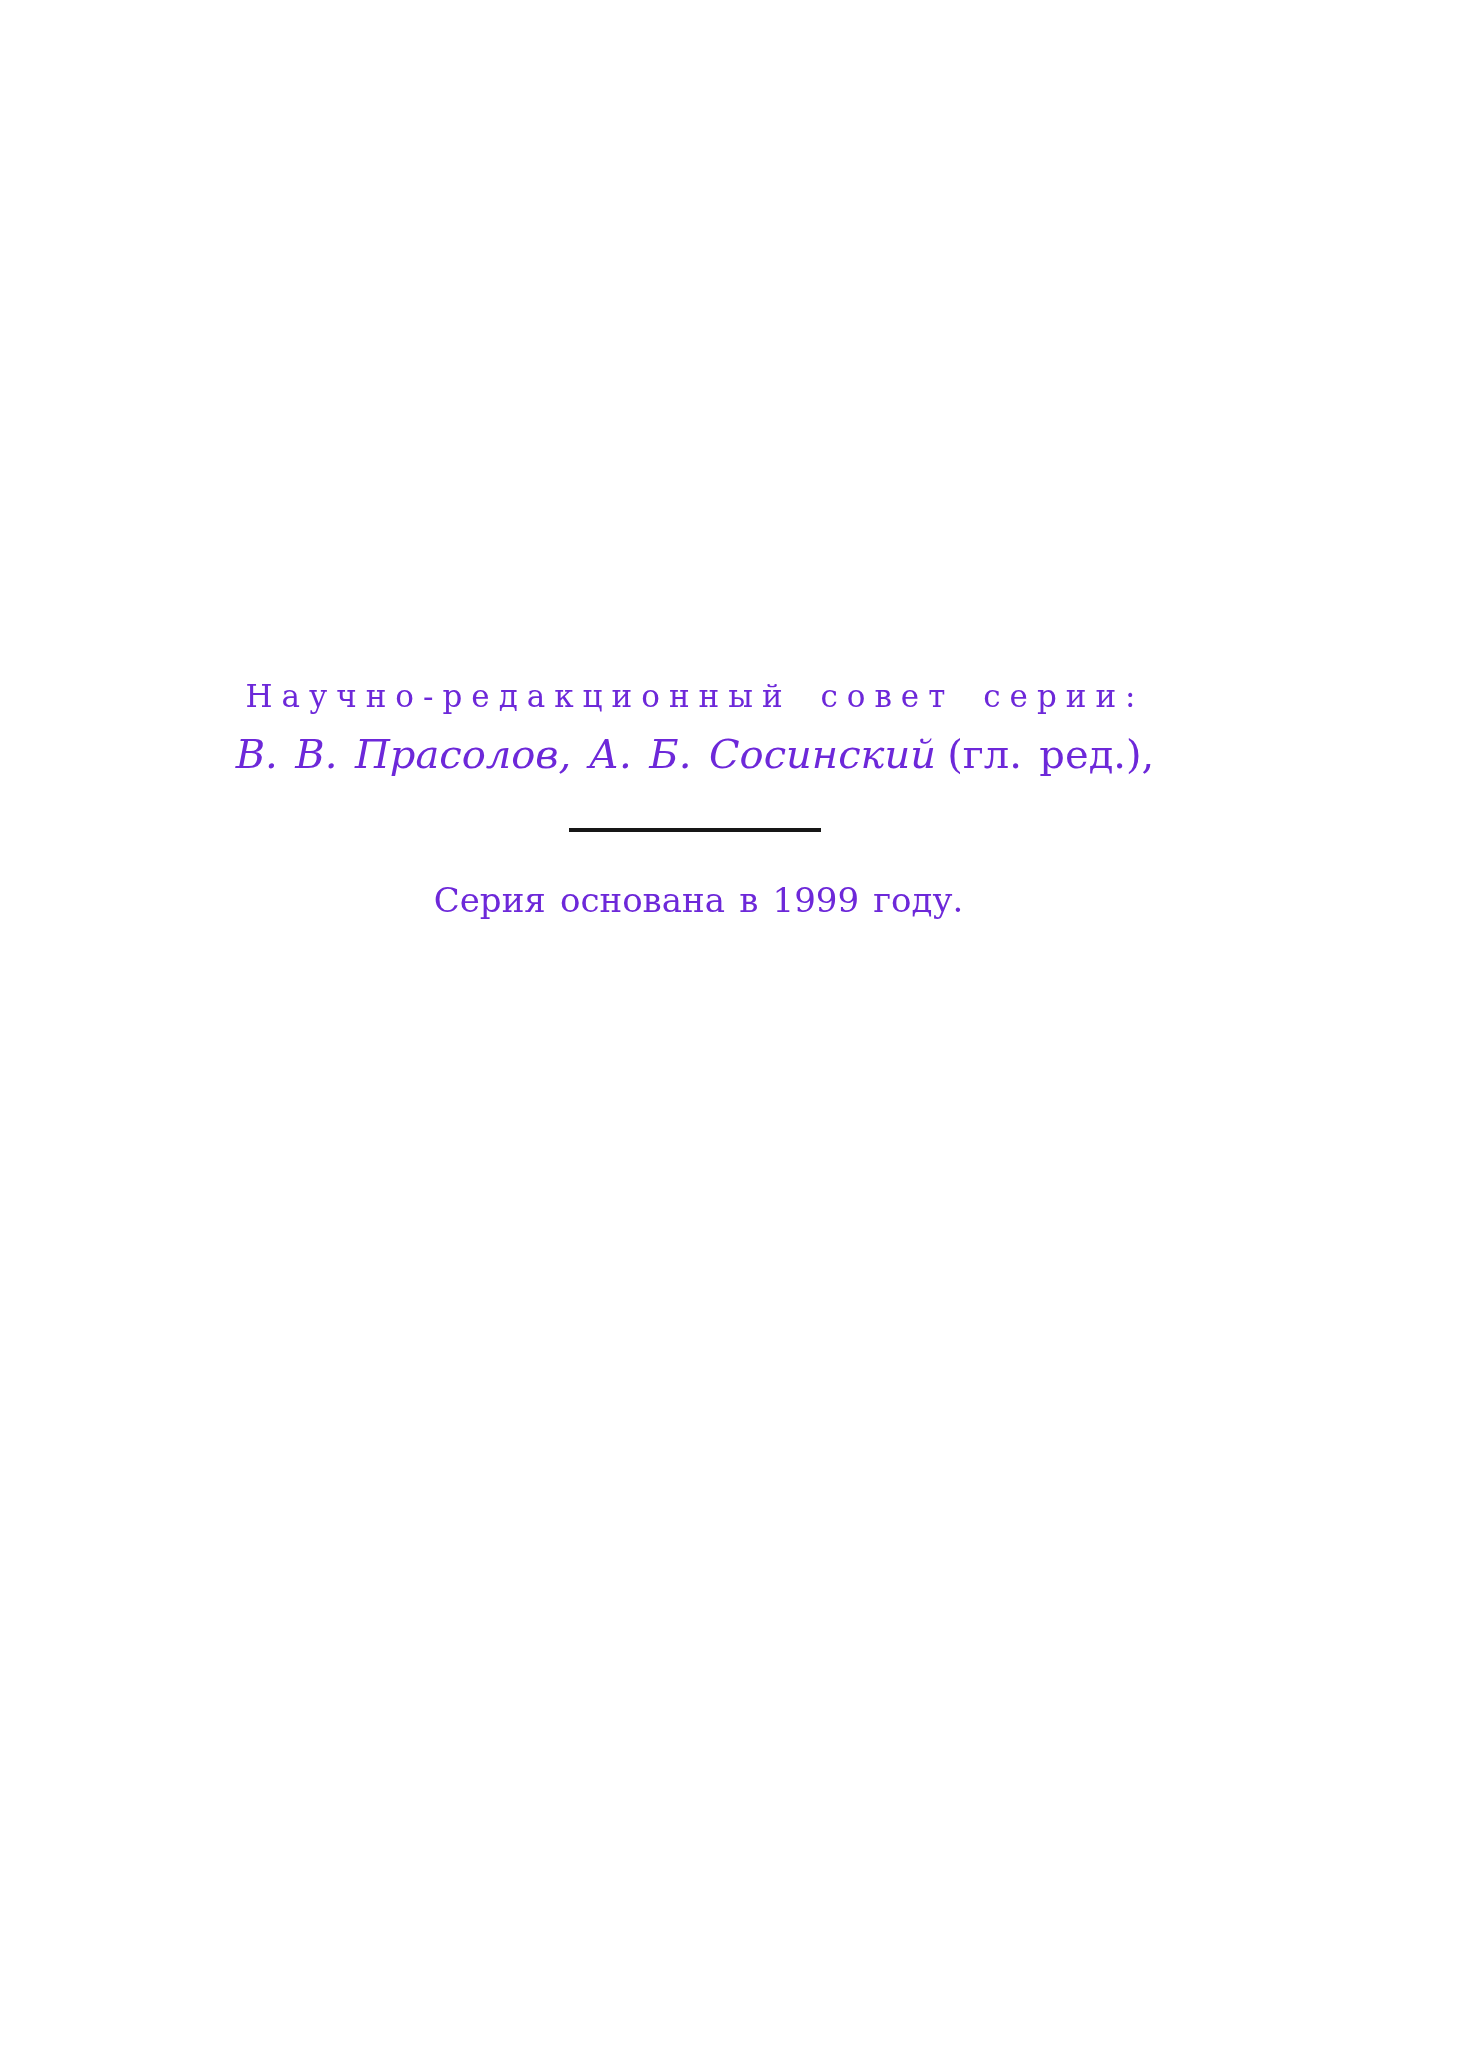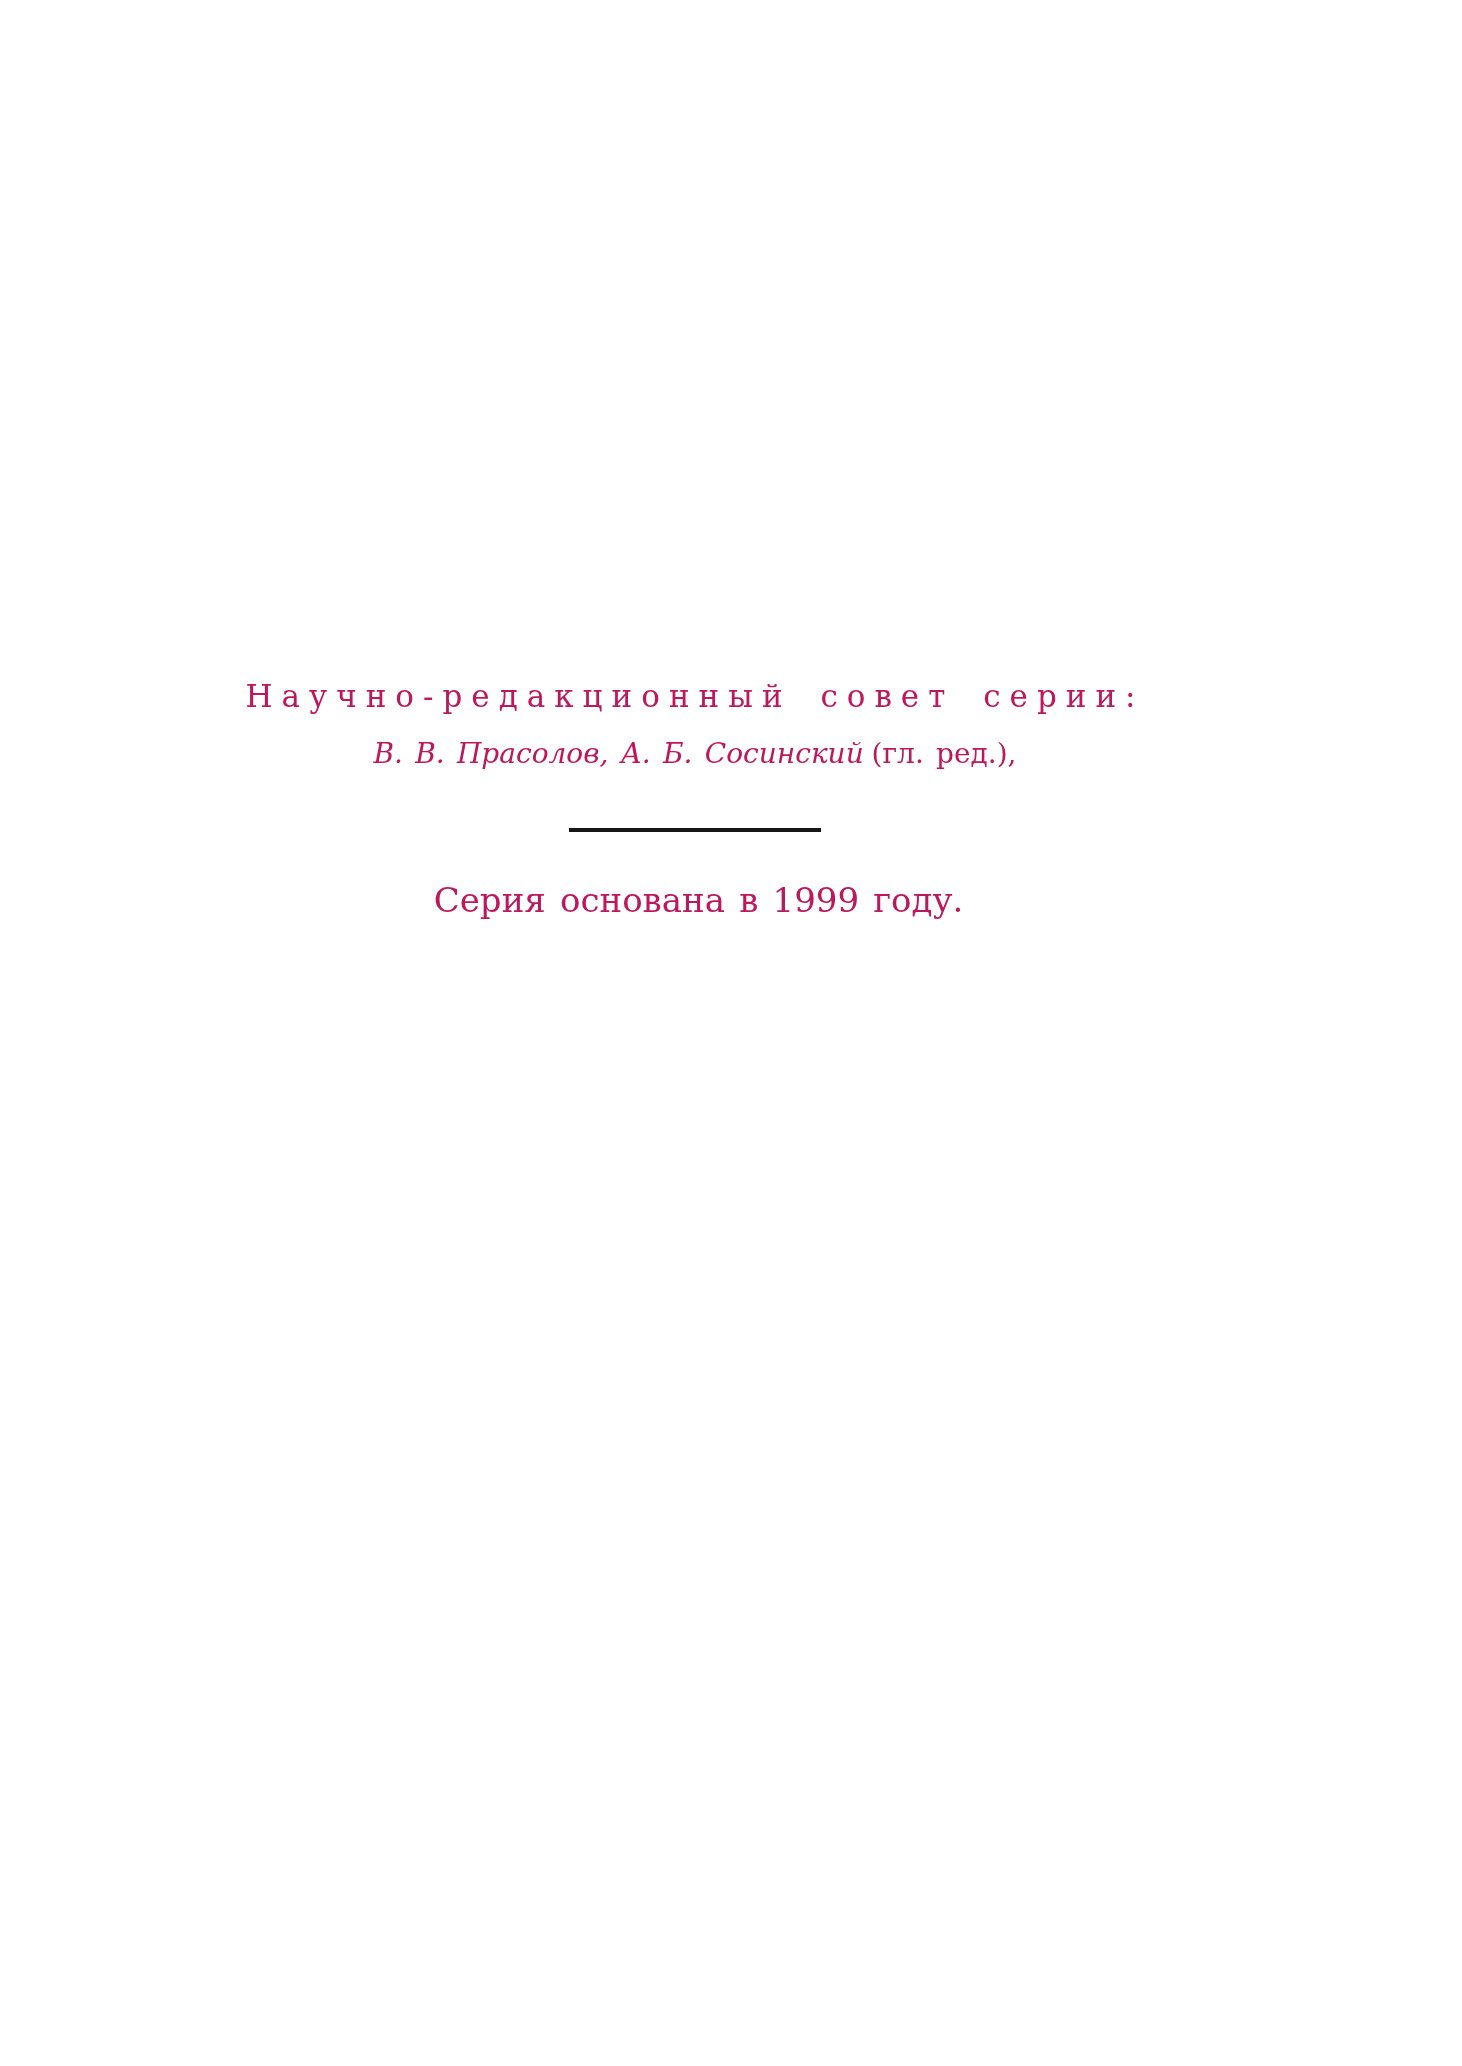--- a/index.html
+++ b/index.html
@@ -7,41 +7,41 @@
     padding: 0;
     background: #ffffff;
   }
   .page {
     position: relative;
     width: 1462px;
     height: 2066px;
     background: #ffffff;
     overflow: hidden;
     font-family: "DejaVu Serif", "Liberation Serif", serif;
-    color: #be185d;
+    color: #6d28d9;
   }
   
   .content {
     position: absolute;
     top: 676px;
     left: 0;
     width: 1390px;
     text-align: center;
   }
   .council-heading {
     margin: 0;
     font-size: 31px;
     line-height: 40px;
     letter-spacing: 9px;
     word-spacing: 10px;
     white-space: nowrap;
   }
   .editors-line {
     margin: 8px;
-    font-size: 28px;
+    font-size: 40px;
     line-height: 40px;
     font-style: italic;
     word-spacing: 0.12em;
     white-space: nowrap;
   }
   .editors-line.first {
     margin-top: 18px;
   }
   .roman {
     font-style: normal;

